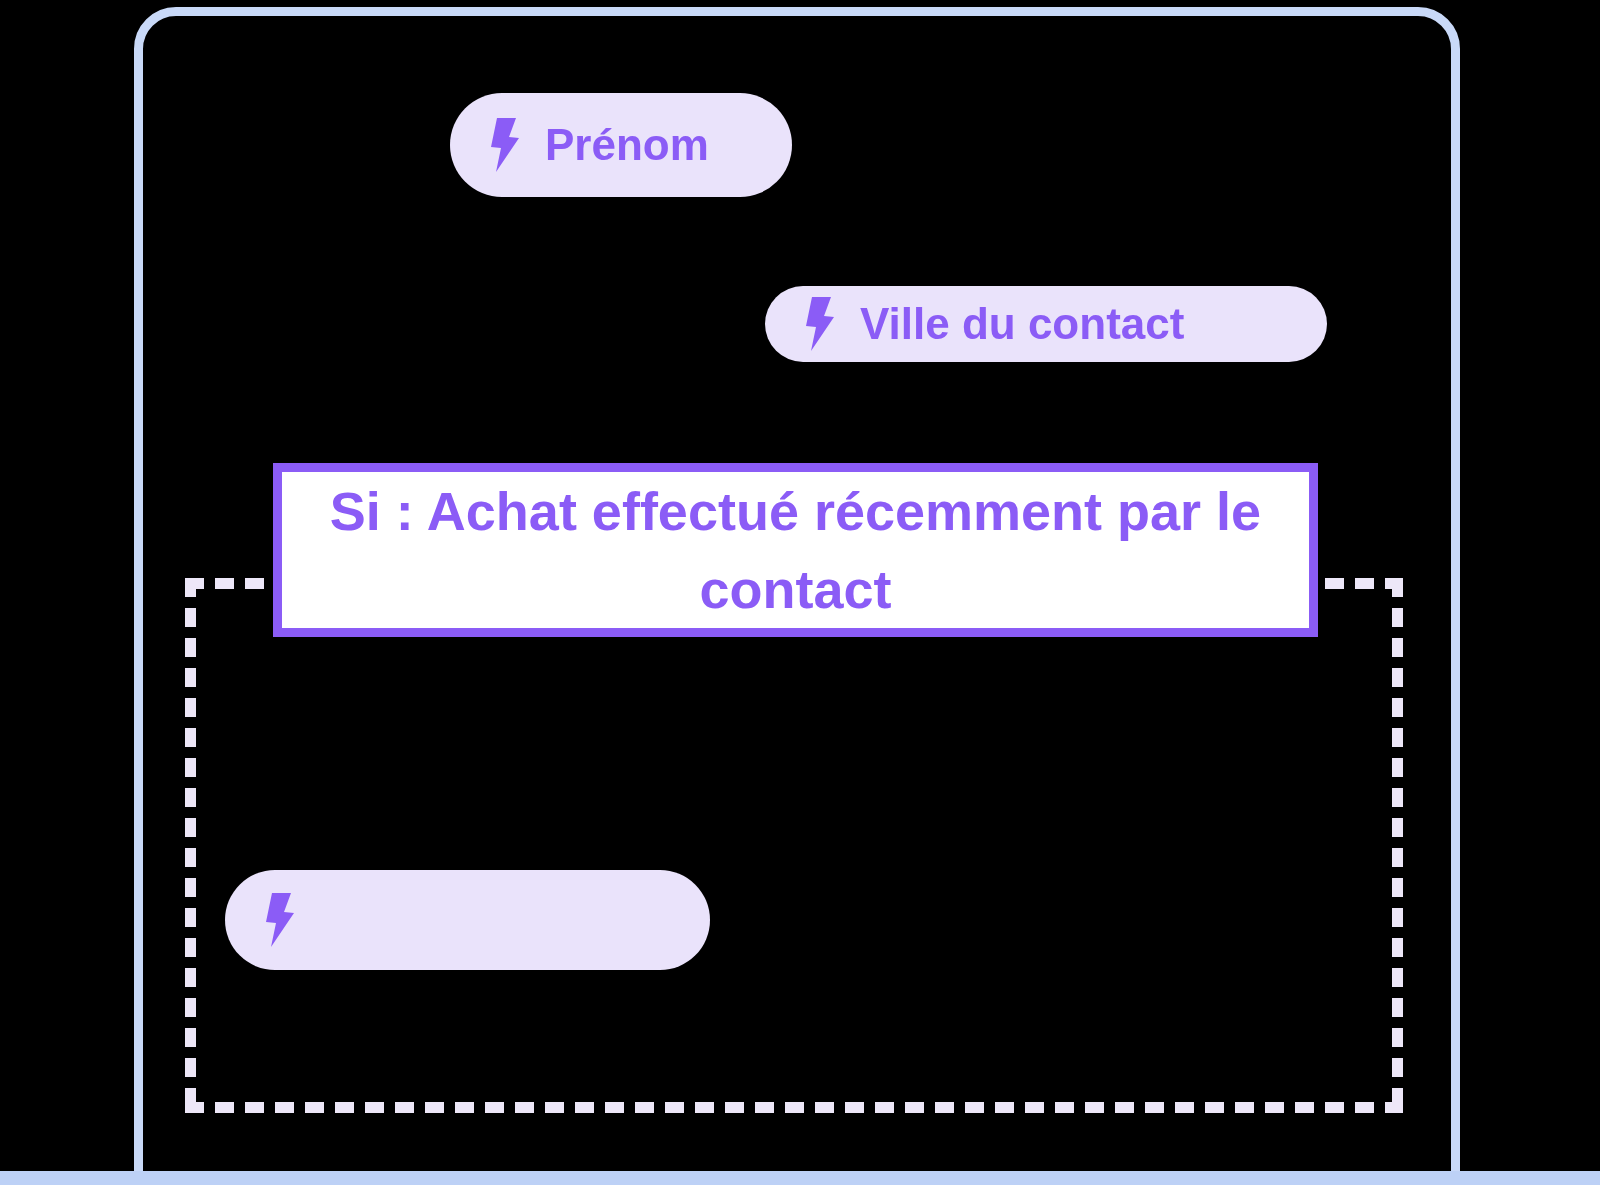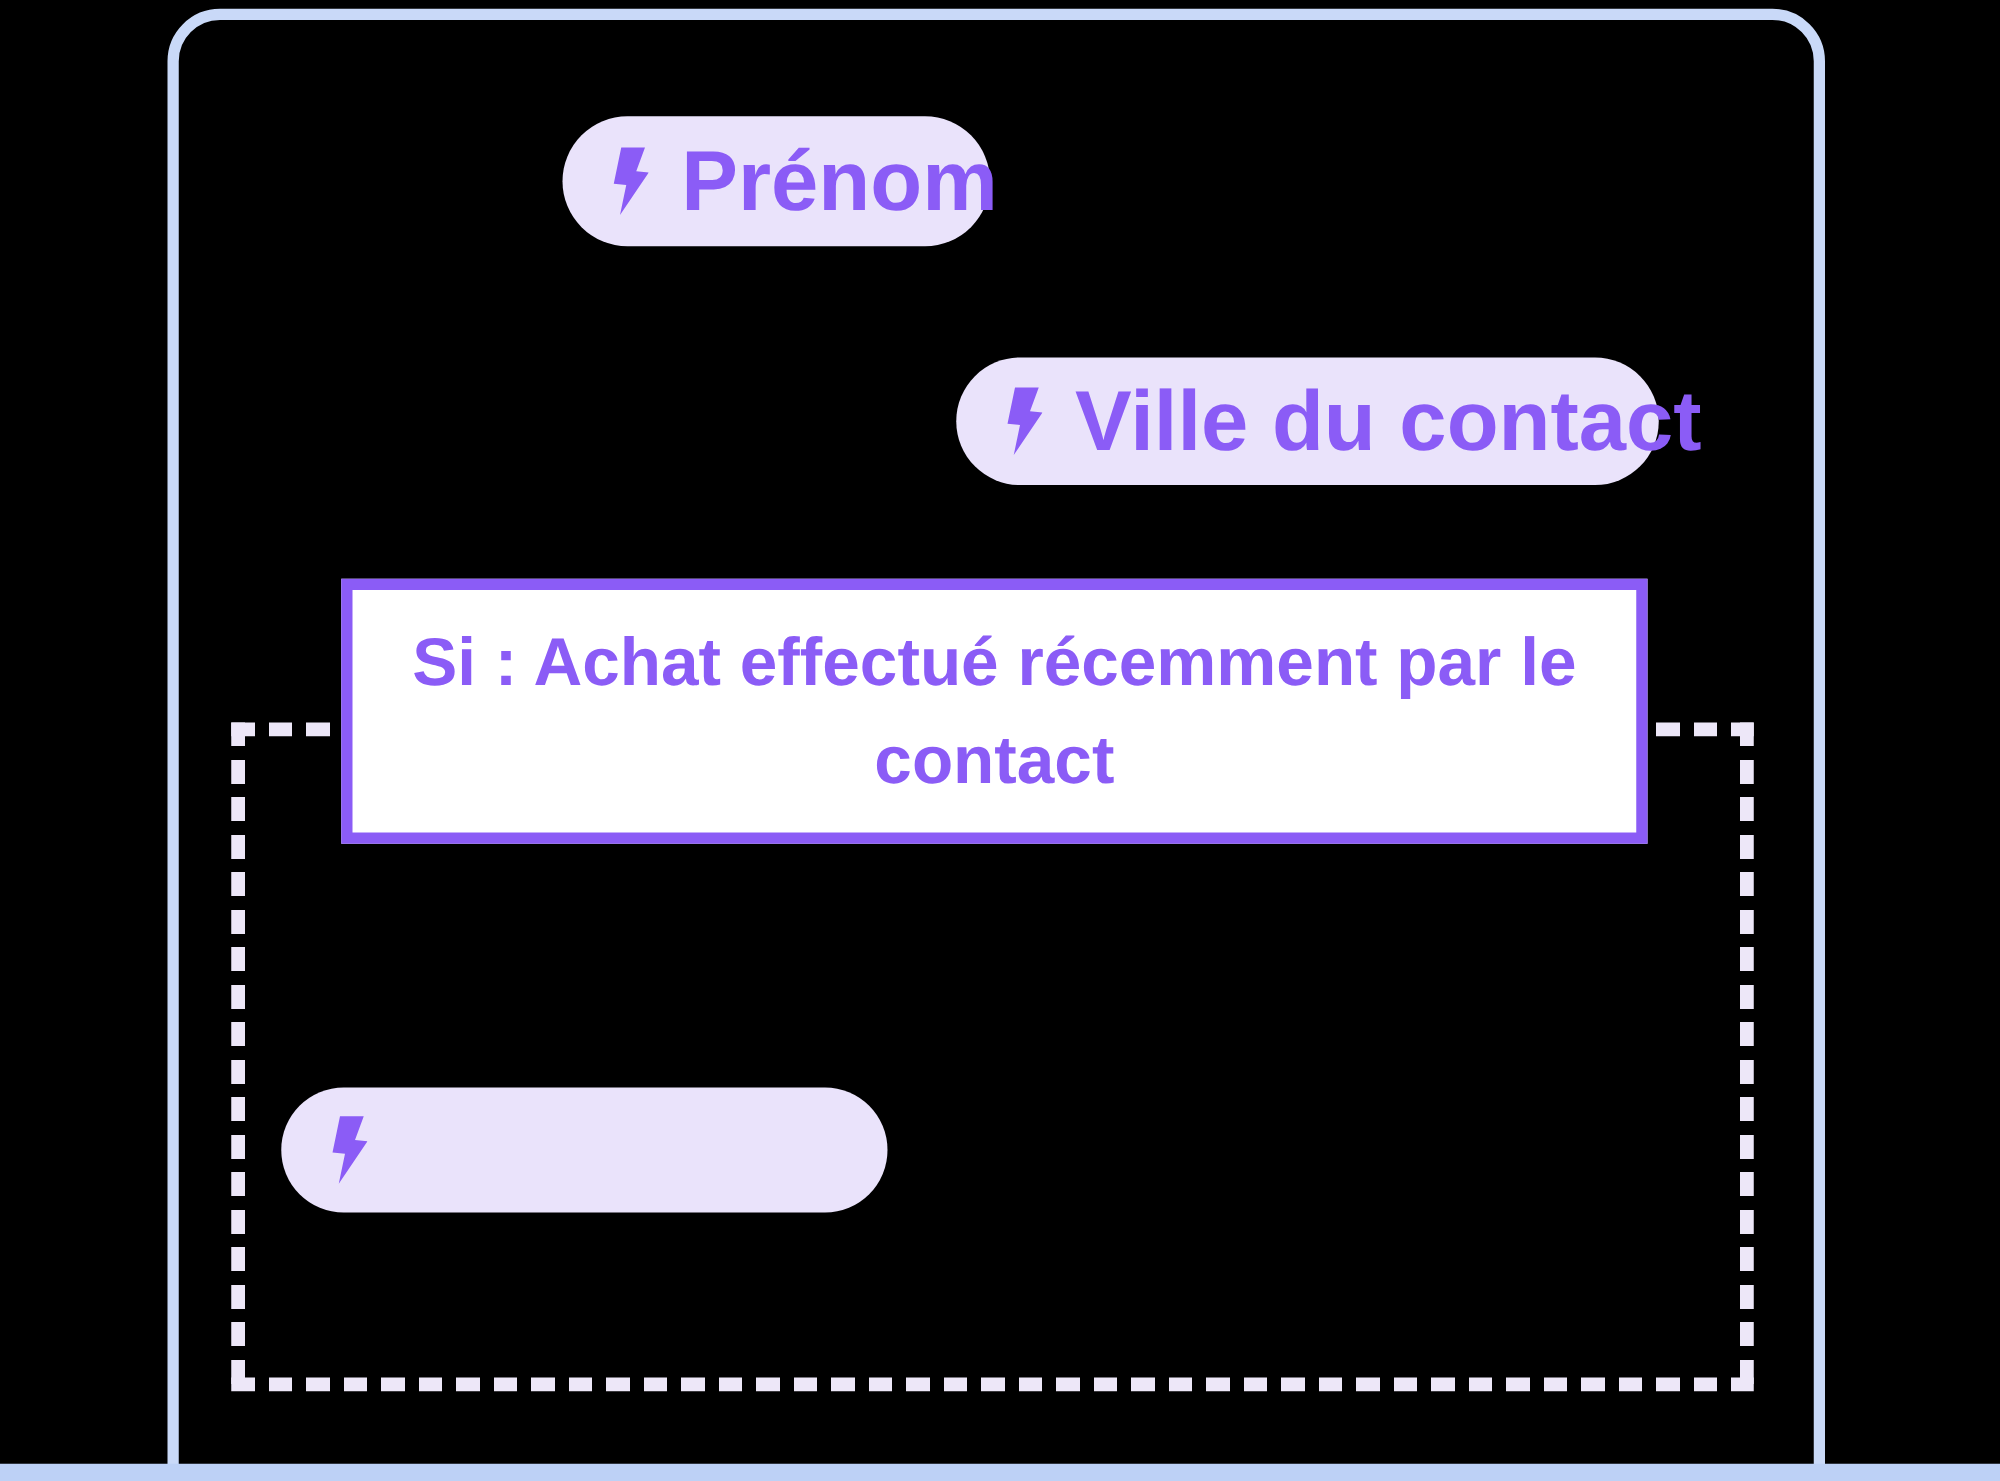--- a/index.html
+++ b/index.html
@@ -58,21 +58,21 @@
   .dash-top { top: 0; }
   .dash-bottom { bottom: 0; }
   .dash-left { left: 0; }
   .dash-right { right: 0; }
   
   .condition-box {
     position: absolute;
     left: 273px;
     top: 463px;
     width: 1045px;
-    height: 212px;
+    height: 174px;
     box-sizing: border-box;
     background: var(--box-bg, #FFFFFF);
     border: 9px solid var(--accent, #8B5CF6);
     z-index: 2;
     display: flex;
     align-items: center;
     justify-content: flex-end;
     text-align: center;
     padding: 0 22px;
   }
@@ -90,32 +90,32 @@
     border-radius: 60px;
     display: flex;
     align-items: center;
     padding: 0 38px;
     gap: 26px;
     z-index: 3;
     cursor: pointer;
   }
   .pill .pill-label {
     color: var(--accent, #8B5CF6);
-    font-size: 68px;
+    font-size: 44px;
     font-weight: 600;
     white-space: nowrap;
   }
   .pill .bolt {
     width: 31px;
     height: 56px;
     flex: 0 0 auto;
     display: block;
   }
   .pill-prenom { left: 450px; top: 93px;  width: 342px; height: 104px; }
-  .pill-ville  { left: 765px; top: 286px; width: 562px; height: 102px; }
+  .pill-ville  { left: 765px; top: 286px; width: 562px; height: 76px; }
   .pill-achat  { left: 225px; top: 870px; width: 485px; height: 100px; }
 </style>
 </head>
 <body>
 
 <div id="canvas" style="--bg: #000000; --accent: #8B5CF6; --pill-bg: #EAE3FB; --box-bg: #FFFFFF; --dash: #EDE7F8; --frame-border: #C9D9F8; --bottom-bar: #BDD1F6;">
 
   <div class="frame"></div>
 
   <div class="bottom-bar"></div>

